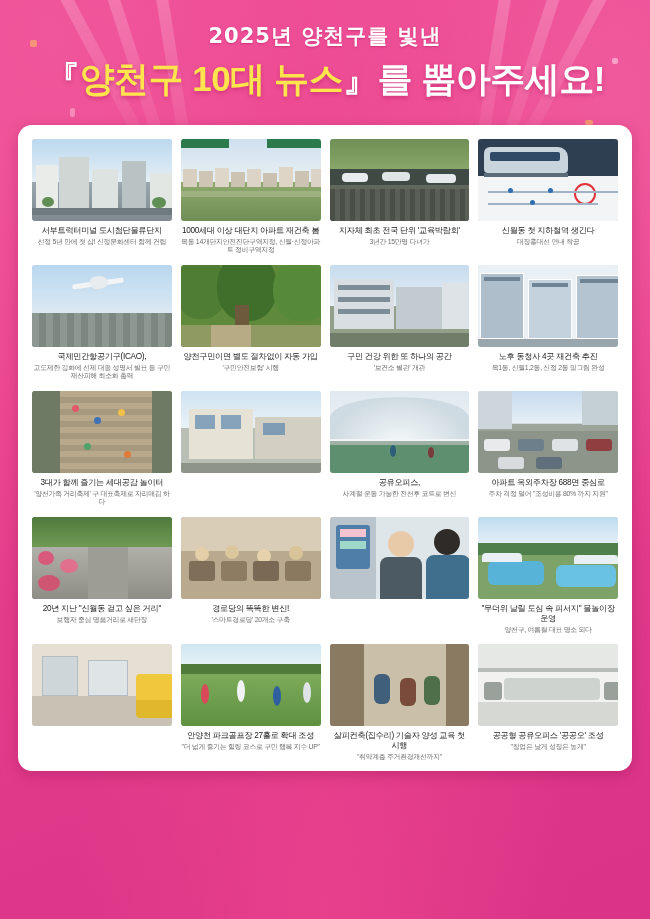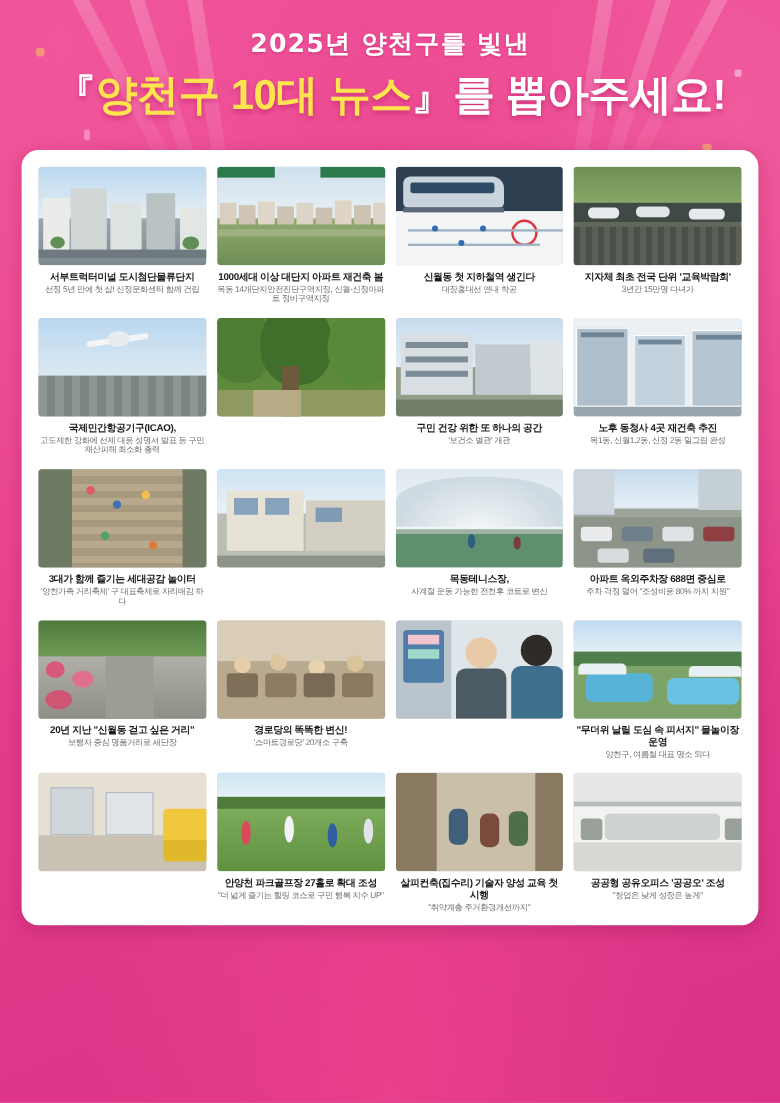--- a/index.html
+++ b/index.html
@@ -79,21 +79,21 @@
     overflow: hidden;
     background: #cfd8dc;
   }
   .cap {
     margin-top: 5px;
     text-align: center;
     line-height: 1.22;
   }
   .cap .t {
     font-size: 8.2px;
-    font-weight: 700;
+    font-weight: 400;
     color: #1b1b1b;
     display: block;
     letter-spacing: -0.3px;
     text-align: center;
   }
   .cap .s {
     font-size: 6.9px;
     color: #6d6d6d;
     display: block;
     margin-top: 2px;
@@ -188,56 +188,56 @@
         </div>
         <div class="cap">
           <span class="t">1000세대 이상 대단지 아파트 재건축 봄</span>
           <span class="s">목동 14개단지안전진단구역지정,
 신월·신정아파트 정비구역지정</span>
         </div>
       </div>
 
       <div class="news-card">
         <div class="thumb">
+          <div class="sky" style="background:linear-gradient(#6f8f55,#8aa96a); height:40%"></div>
+          <div class="ground" style="background:linear-gradient(#6a6f63,#4f554b); height:60%"></div>
+          <div class="bar" style="left:0;top:30px;width:100%;height:16px;background:#3f4a44;"></div>
+          <div class="blob" style="left:12px;top:34px;width:26px;height:9px;background:#e9ecee;border-radius:4px;"></div>
+          <div class="blob" style="left:52px;top:33px;width:28px;height:9px;background:#dfe4e7;border-radius:4px;"></div>
+          <div class="blob" style="left:96px;top:35px;width:30px;height:9px;background:#e6eaec;border-radius:4px;"></div>
+          <div class="bar" style="left:0;top:50px;width:100%;height:32px;background:repeating-linear-gradient(90deg,#4a4f48 0 5px,#5a5f57 5px 10px);"></div>
+        </div>
+        <div class="cap">
+          <span class="t">지자체 최초 전국 단위 '교육박람회'</span>
+          <span class="s">3년간 15만명 다녀가</span>
+        </div>
+      </div>
+
+      <div class="news-card">
+        <div class="thumb">
           <div class="sky" style="background:#2f3f52; height:45%"></div>
           <div class="ground" style="background:#f2f4f6; height:55%"></div>
           <div class="bar" style="left:6px;top:8px;width:84px;height:26px;background:#c9d4dd;border-radius:6px 10px 4px 4px;"></div>
           <div class="bar" style="left:12px;top:13px;width:70px;height:9px;background:#2f4a66;border-radius:2px;"></div>
           <div class="bar" style="left:6px;top:34px;width:84px;height:4px;background:#5b6b7a;"></div>
           <div class="blob" style="left:96px;top:44px;width:22px;height:22px;border:2px solid #e0333c;background:transparent;"></div>
           <div class="bar" style="left:10px;top:52px;width:130px;height:2px;background:#9fb3c4;"></div>
           <div class="bar" style="left:10px;top:64px;width:110px;height:2px;background:#9fb3c4;"></div>
           <div class="blob" style="left:30px;top:49px;width:5px;height:5px;background:#2f6fb0;"></div>
           <div class="blob" style="left:70px;top:49px;width:5px;height:5px;background:#2f6fb0;"></div>
           <div class="blob" style="left:52px;top:61px;width:5px;height:5px;background:#2f6fb0;"></div>
         </div>
         <div class="cap">
           <span class="t">신월동 첫 지하철역 생긴다</span>
           <span class="s">대장홍대선 연내 착공</span>
         </div>
       </div>
 
       <div class="news-card">
         <div class="thumb">
-          <div class="sky" style="background:linear-gradient(#6f8f55,#8aa96a); height:40%"></div>
-          <div class="ground" style="background:linear-gradient(#6a6f63,#4f554b); height:60%"></div>
-          <div class="bar" style="left:0;top:30px;width:100%;height:16px;background:#3f4a44;"></div>
-          <div class="blob" style="left:12px;top:34px;width:26px;height:9px;background:#e9ecee;border-radius:4px;"></div>
-          <div class="blob" style="left:52px;top:33px;width:28px;height:9px;background:#dfe4e7;border-radius:4px;"></div>
-          <div class="blob" style="left:96px;top:35px;width:30px;height:9px;background:#e6eaec;border-radius:4px;"></div>
-          <div class="bar" style="left:0;top:50px;width:100%;height:32px;background:repeating-linear-gradient(90deg,#4a4f48 0 5px,#5a5f57 5px 10px);"></div>
-        </div>
-        <div class="cap">
-          <span class="t">지자체 최초 전국 단위 '교육박람회'</span>
-          <span class="s">3년간 15만명 다녀가</span>
-        </div>
-      </div>
-
-      <div class="news-card">
-        <div class="thumb">
           <div class="sky" style="background:linear-gradient(#b9d7ef,#dce9f3); height:60%"></div>
           <div class="ground" style="background:linear-gradient(#7f8a86,#5f6a66); height:40%"></div>
           <div class="bar" style="left:40px;top:16px;width:52px;height:5px;background:#f2f4f6;border-radius:3px;transform:rotate(-8deg);"></div>
           <div class="bar" style="left:58px;top:11px;width:18px;height:13px;background:#e8ecef;border-radius:40% 60% 50% 50%;transform:rotate(-8deg);"></div>
           <div class="bar" style="left:0;top:48px;width:100%;height:34px;background:repeating-linear-gradient(90deg,#8d9893 0 7px,#7c8782 7px 14px);"></div>
         </div>
         <div class="cap">
           <span class="t">국제민간항공기구(ICAO),</span>
           <span class="s">고도제한 강화에 선제 대응
 성명서 발표 등 구민 재산피해 최소화 총력</span>
@@ -246,20 +246,24 @@
 
       <div class="news-card">
         <div class="thumb">
           <div class="sky" style="background:#5f8a3c; height:100%"></div>
           <div class="tree" style="left:-6px;top:-8px;width:52px;height:62px;background:#4e7d33;"></div>
           <div class="tree" style="left:36px;top:-14px;width:60px;height:70px;background:#3f6f2b;"></div>
           <div class="tree" style="left:92px;top:-8px;width:58px;height:64px;background:#568a38;"></div>
           <div class="bar" style="left:54px;top:40px;width:14px;height:42px;background:#6d5a3c;"></div>
           <div class="bar" style="left:0;bottom:0;width:100%;height:22px;background:#8f9a62;"></div>
           <div class="bar" style="left:30px;bottom:0;width:40px;height:22px;background:#b7ab86;"></div>
+        </div>
+        <div class="cap">
+          <span class="t">양천구민이면 별도 절차없이 자동 가입</span>
+          <span class="s">'구민안전보험' 시행</span>
         </div>
       </div>
 
       <div class="news-card">
         <div class="thumb">
           <div class="sky" style="background:linear-gradient(#c7dcef,#e4eef5); height:50%"></div>
           <div class="ground" style="background:#93a089; height:50%"></div>
           <div class="bar" style="left:4px;top:14px;width:60px;height:50px;background:#d8dee1;"></div>
           <div class="bar" style="left:66px;top:22px;width:46px;height:42px;background:#c2cbd0;"></div>
           <div class="bar" style="left:112px;top:18px;width:34px;height:46px;background:#dde3e6;"></div>
@@ -326,21 +330,21 @@
       <div class="news-card">
         <div class="thumb">
           <div class="sky" style="background:linear-gradient(#dfe9ef,#f2f6f8); height:62%"></div>
           <div class="ground" style="background:#5e8f6e; height:38%"></div>
           <div class="bar" style="left:0;top:6px;width:100%;height:42px;background:radial-gradient(ellipse at 50% 120%, #f7fafb 0%, #cfdbe2 70%);border-radius:50% 50% 0 0;"></div>
           <div class="bar" style="left:0;top:50px;width:100%;height:4px;background:#9fb0a4;"></div>
           <div class="blob" style="left:60px;top:54px;width:6px;height:12px;background:#2d5f7d;"></div>
           <div class="blob" style="left:98px;top:56px;width:6px;height:11px;background:#7a3b3b;"></div>
         </div>
         <div class="cap">
-          <span class="t">목동테니스장,</span>
+          <span class="t">공유오피스,</span>
           <span class="s">사계절 운동 가능한 전천후 코트로 변신</span>
         </div>
       </div>
 
       <div class="news-card">
         <div class="thumb">
           <div class="sky" style="background:linear-gradient(#c7dbee,#e6eff5); height:40%"></div>
           <div class="ground" style="background:#9da59b; height:60%"></div>
           <div class="bar" style="left:0;top:0;width:34px;height:38px;background:#cdd6dc;"></div>
           <div class="bar" style="left:104px;top:0;width:46px;height:34px;background:#c4cfd6;"></div>

